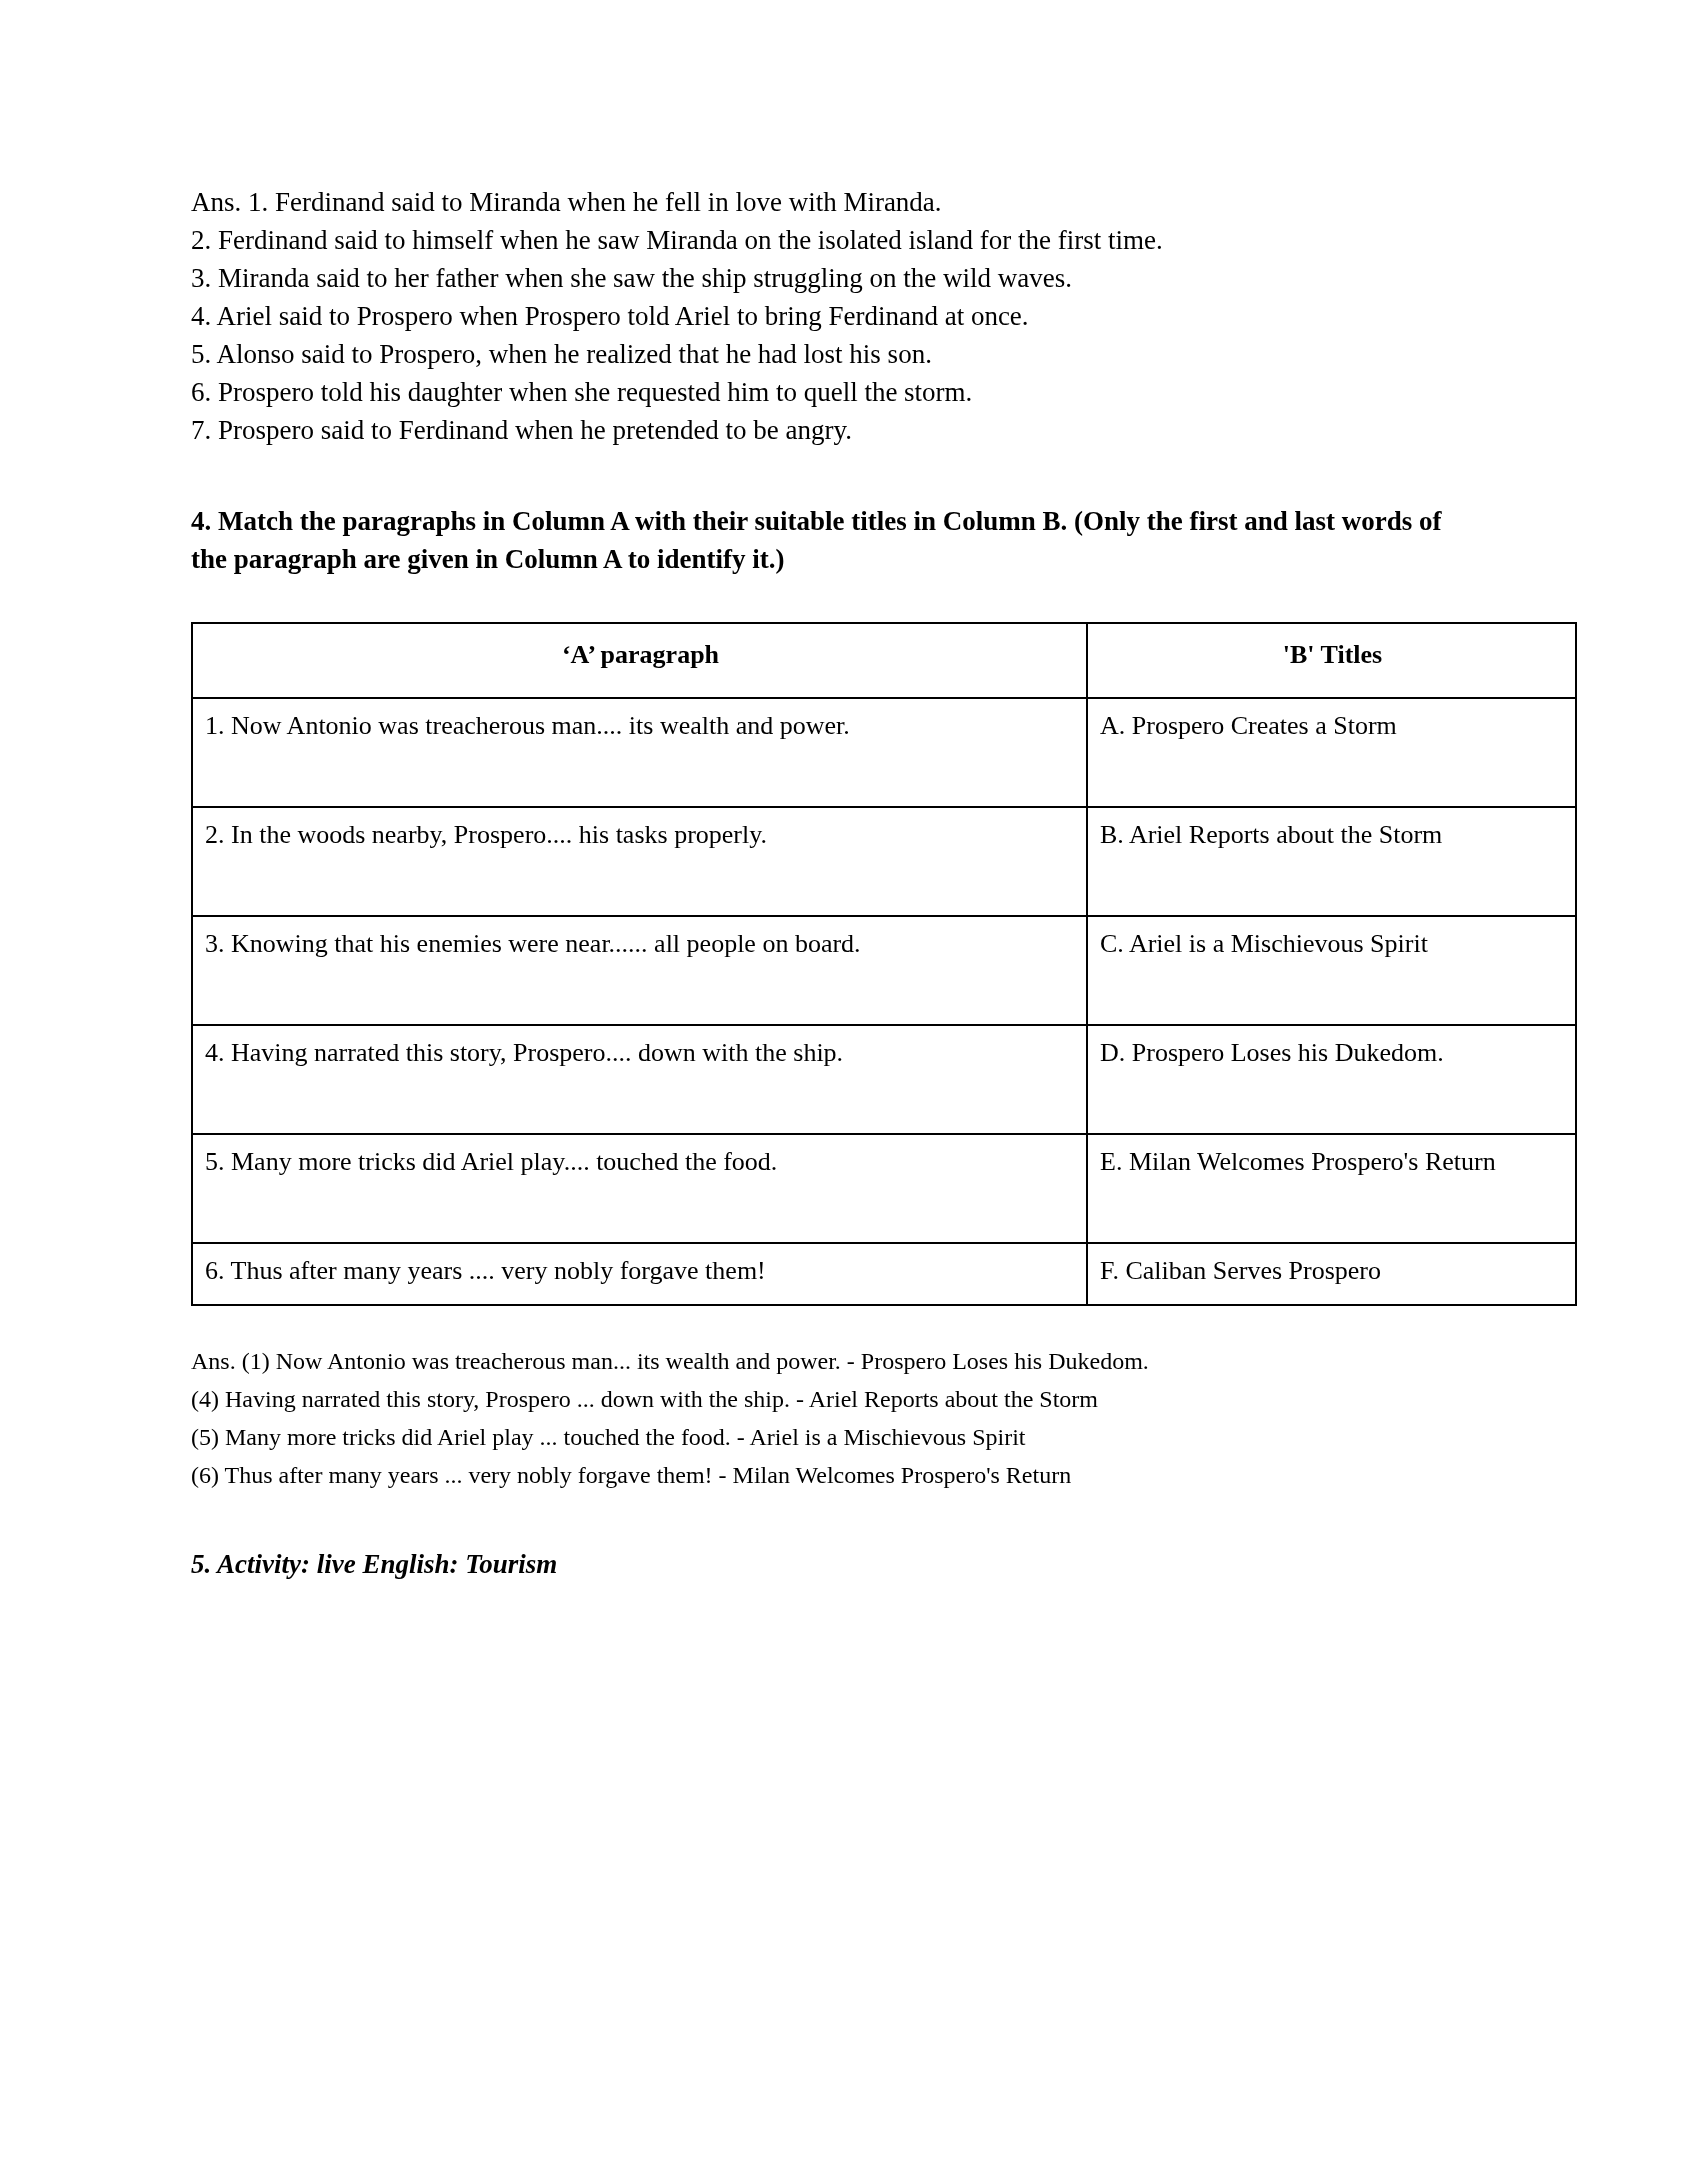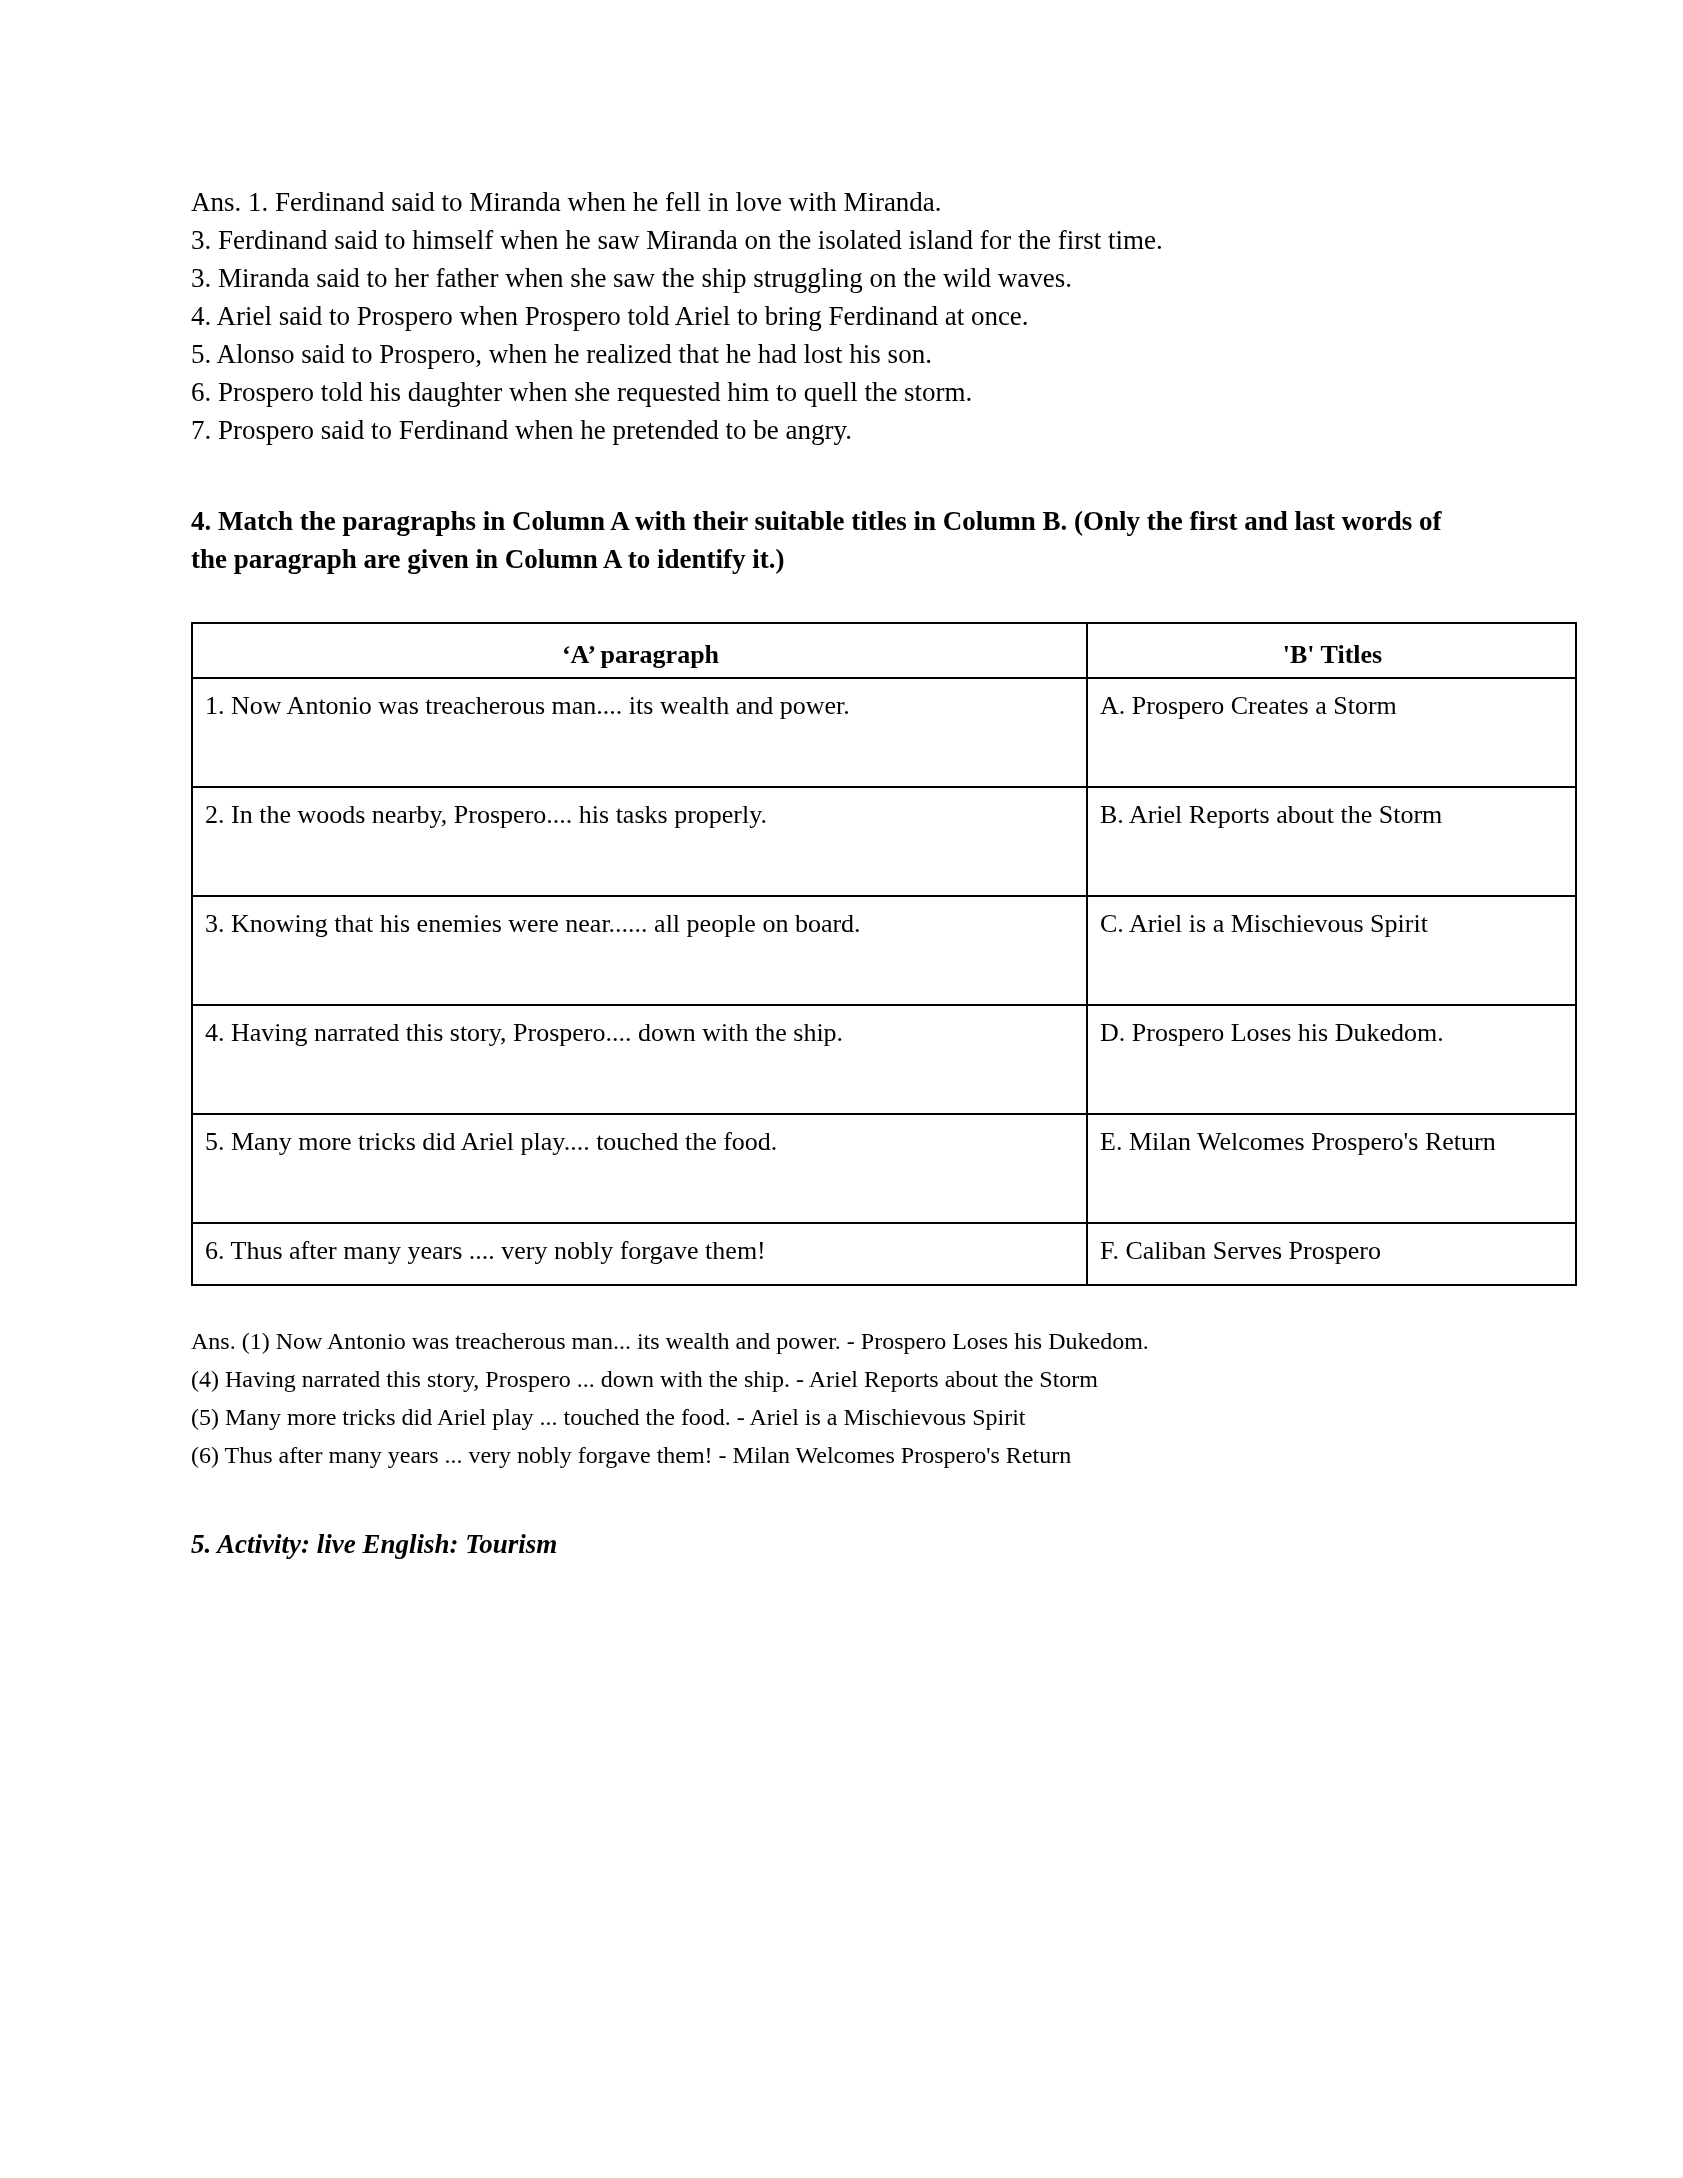--- a/index.html
+++ b/index.html
@@ -56,21 +56,21 @@
     border: 2px solid #000000;
     vertical-align: top;
     padding: 8px 10px 8px 12px;
     font-weight: normal;
     text-align: left;
   }
   table.match-table thead th {
     text-align: center;
     font-weight: bold;
     padding-top: 12px;
-    padding-bottom: 4px;
+    padding-bottom: 24px;
   }
   .col-a { width: 871px; }
   .col-b { width: 465px; }
 
   .cell-a { height: 91px; margin-top: 31px; }
   .row-short .cell-a,
   .row-short .cell-b { height: 44px; }
 
   .ans-block {
     margin-top: 36px;
@@ -88,21 +88,21 @@
     font-style: italic;
   }
 </style>
 </head>
 <body>
 
 <div class="page">
 
   <div class="para-block">
     <div class="para-line"><span class="bold-lead">Ans.</span> <span>1. Ferdinand said to Miranda when he fell in love with Miranda.</span></div>
-    <div class="para-line">3. Ferdinand said to himself when he saw Miranda on the isolated island for the first time.</div>
+    <div class="para-line">2. Ferdinand said to himself when he saw Miranda on the isolated island for the first time.</div>
     <div class="para-line">3. Miranda said to her father when she saw the ship struggling on the wild waves.</div>
     <div class="para-line">4. Ariel said to Prospero when Prospero told Ariel to bring Ferdinand at once.</div>
     <div class="para-line">5. Alonso said to Prospero, when he realized that he had lost his son.</div>
     <div class="para-line">6. Prospero told his daughter when she requested him to quell the storm.</div>
     <div class="para-line">7. Prospero said to Ferdinand when he pretended to be angry.</div>
   </div>
 
   <div class="q-heading">4. Match the paragraphs in Column A with their suitable titles in Column B. (Only the first and last words of the paragraph are given in Column A to identify it.)</div>
 
   <table class="match-table">

